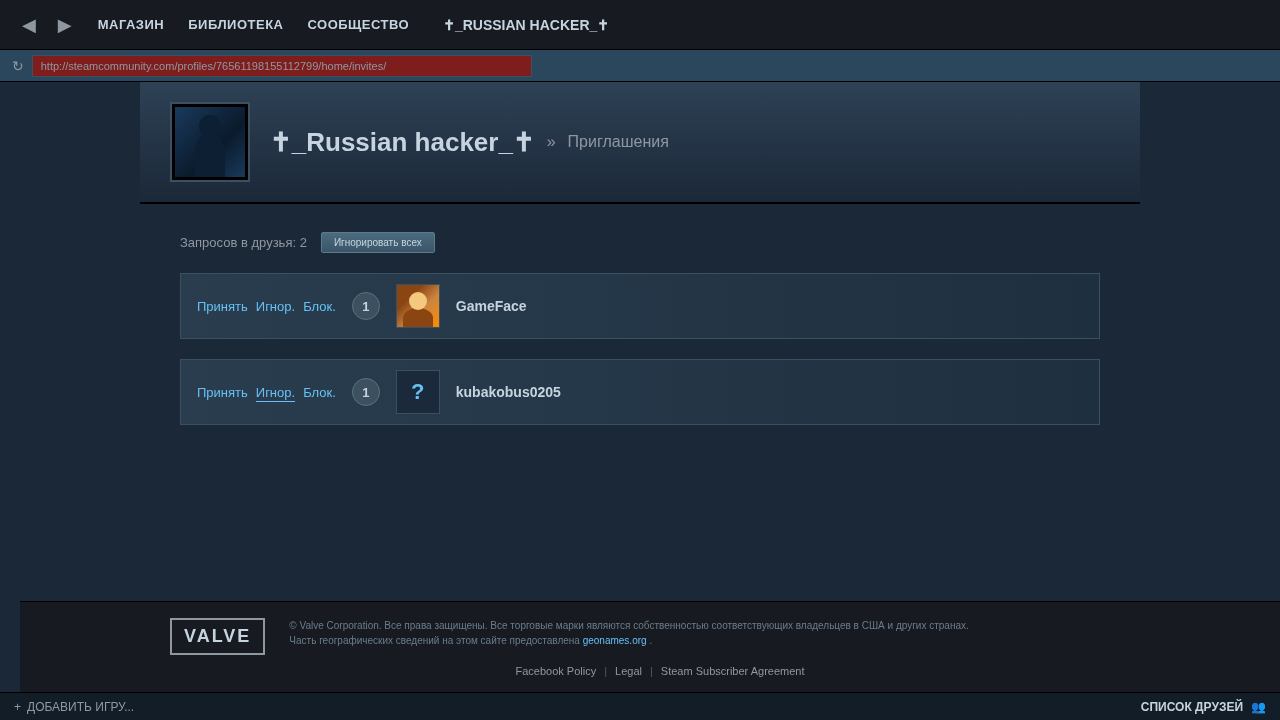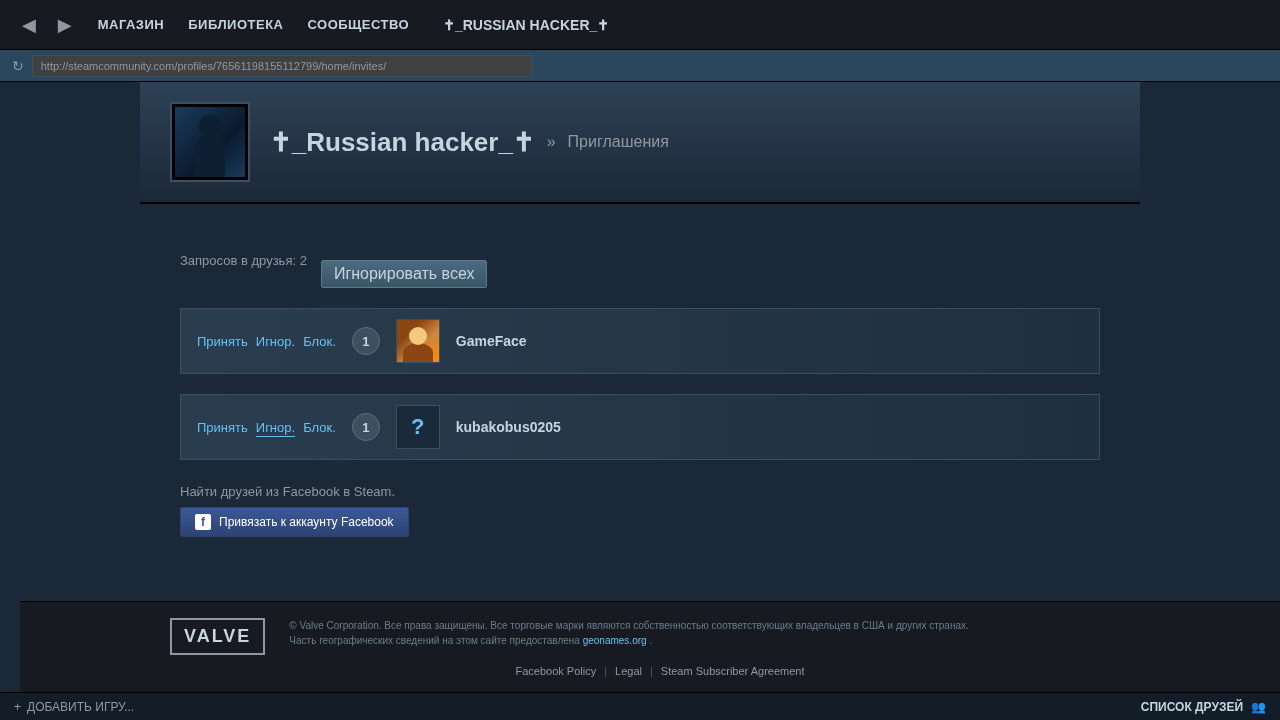--- a/index.html
+++ b/index.html
@@ -59,21 +59,21 @@
       padding: 0 12px;
       gap: 8px;
       border-bottom: 1px solid #000;
     }
     .reload-btn {
       color: #8f98a0;
       font-size: 14px;
       cursor: pointer;
     }
     .address-input {
-      background: #404040;
+      background: #7f1d1d;
       border: 1px solid #3d5060;
       color: #8f98a0;
       font-size: 11px;
       padding: 2px 8px;
       height: 22px;
       width: 500px;
       outline: none;
     }
 
     
@@ -166,25 +166,24 @@
       padding: 8px 0;
     }
     .requests-label {
       color: #8f98a0;
       font-size: 13px;
     }
     .ignore-all-btn {
       background: linear-gradient(to bottom, #4c6b7e 0%, #3a5568 100%);
       border: 1px solid #5c7a8e;
       color: #c6d4df;
-      font-size: 16px;
+      font-size: 10px;
       padding: 4px 12px;
       cursor: pointer;
       border-radius: 2px;
-      margin-top: 28px;
     }
 
     
     .friend-row {
       background: linear-gradient(to right, #2a3d4e 0%, #1e3040 100%);
       border: 1px solid #3a5060;
       margin-bottom: 20px;
       display: flex;
       align-items: center;
       padding: 10px 16px;
@@ -475,27 +474,20 @@
         <a class="action-link cursor-hover">Игнор.</a>
         <a class="action-link">Блок.</a>
       </div>
       <div class="friend-count-badge">1</div>
       <div class="friend-avatar">
         <div class="friend-avatar-img unknown-avatar">?</div>
       </div>
       <span class="friend-username">kubakobus0205</span>
     </div>
 
-    <div id="facebook-section">
-      <div class="facebook-label">Найти друзей из Facebook в Steam.</div>
-      <button class="facebook-btn">
-        <div class="fb-icon">f</div>
-        <span>Привязать к аккаунту Facebook</span>
-      </button>
-    </div>
 
   </div>
 </div>
 
 <div id="footer" style="bottom: 27px; margin-left: 20px;">
   <div id="footer-inner">
     <div id="footer-top">
       <div class="valve-logo">VALVE</div>
       <div class="footer-text">
         <span>© Valve Corporation. Все права защищены. Все торговые марки являются собственностью соответствующих владельцев в США и других странах.</span><br>

